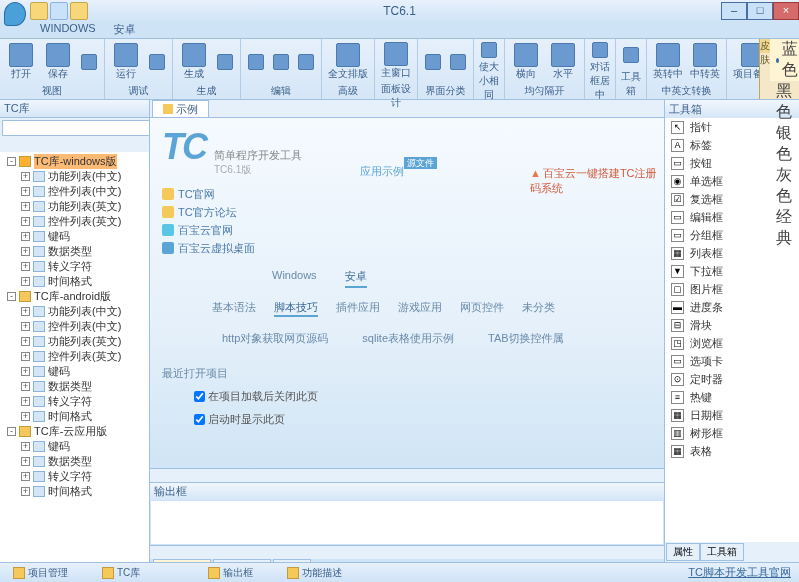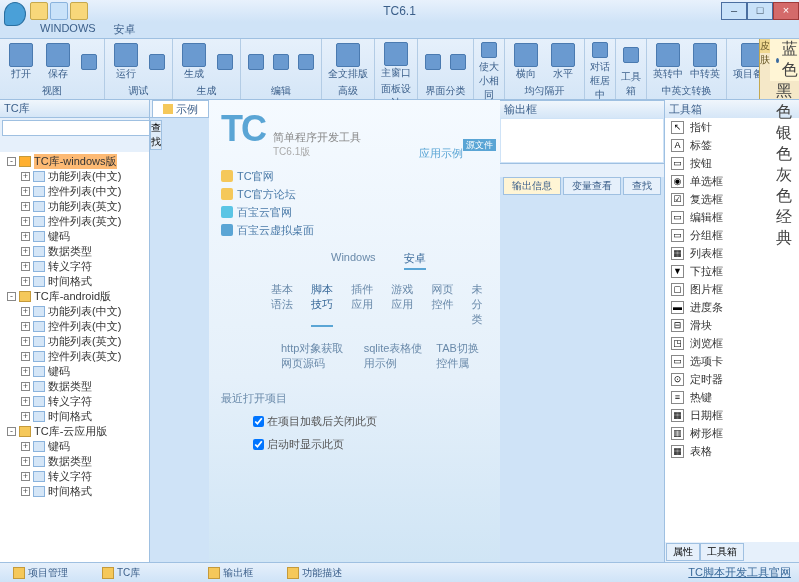--- a/index.html
+++ b/index.html
@@ -38,44 +38,44 @@
 .leftpane .search button{width:30px;border:1px solid #9fc0e1;background:#e0ecf8;font-size:10px;}
 .tree{flex:1;overflow:auto;background:#fff;padding:2px 0;}
 .tree .node{display:flex;align-items:center;height:15px;white-space:nowrap;}
 .tree .exp{width:9px;height:9px;border:1px solid #888;margin:0 3px;text-align:center;line-height:7px;font-size:9px;color:#555;background:#fff;}
 .tree .fic{width:12px;height:11px;margin-right:3px;}
 .tree .fic.folder{background:#f5c85a;border:1px solid #c59a3a;}
 .tree .fic.folder.sel{background:#ffb030;}
 .tree .fic.item{background:#d5e6f7;border:1px solid #8ab3dd;}
 .tree .nl{font-size:11px;color:#333;}
 .tree .nl.sel{background:#fdba74;}
-.centerpane{flex:1;display:flex;flex-direction:row;min-width:0;}
+.centerpane{flex:1;display:flex;flex-direction:column;min-width:0;}
 .tabstrip{height:18px;background:#e6f0fb;border-bottom:1px solid #9fc0e1;display:flex;align-items:end;}
 .tab{height:17px;padding:0 10px;background:#fff;border:1px solid #9fc0e1;border-bottom:none;margin-left:2px;display:flex;align-items:center;gap:3px;color:#3b5f8a;}
 .tab .tic{width:10px;height:10px;background:#f5c85a;}
 .startpage{flex:1;background:linear-gradient(#f5faff 0%,#e5f0fa 60%,#d0e5f5 100%);padding:8px 12px;overflow:hidden;position:relative;}
 .splogo{display:flex;align-items:baseline;gap:8px;}
-.splogo .big{font-size:36px;font-weight:bold;color:#5aa5d5;letter-spacing:-2px;}
+.splogo .big{font-size:36px;font-weight:bold;color:#5aa5d5;letter-spacing:-2px;font-style:italic;}
 .splogo .sub{font-size:11px;color:#888;}
 .splogo .subv{font-size:10px;color:#aaa;}
 .sptitle{font-size:24px;color:#5aa5d5;position:absolute;left:210px;top:35px;}
 .sptitle .badge{font-size:9px;background:#5aa5d5;color:#fff;padding:1px 3px;vertical-align:super;}
 .spcloud{position:absolute;left:380px;top:48px;font-size:11px;color:#d05a3a;}
 .spcloud::before{content:"▲";color:#e57a4a;margin-right:2px;}
 .splinks{margin-top:8px;}
 .splinks .lk{display:flex;align-items:center;gap:4px;height:18px;font-size:11px;color:#4a7aa8;}
 .splinks .lic{width:12px;height:12px;border-radius:2px;}
 .splinks .lic.y{background:#f5c85a;}
 .splinks .lic.b{background:#5aa5d5;}
 .splinks .lic.c{background:#5ac5e5;}
 .sptabs{display:flex;gap:28px;margin-top:12px;margin-left:110px;color:#6a8aaa;font-size:12px;}
 .sptabs .active{color:#3a6a9a;border-bottom:2px solid #5aa5d5;padding-bottom:2px;}
 .spcats{display:flex;gap:18px;margin-top:12px;margin-left:50px;color:#6a8aaa;font-size:11px;}
 .spcats .active{color:#3a6a9a;border-bottom:2px solid #5aa5d5;}
-.spitems{display:flex;gap:10px;margin-top:14px;margin-left:60px;color:#6a8aaa;font-size:11px;}
+.spitems{display:flex;gap:34px;margin-top:14px;margin-left:60px;color:#6a8aaa;font-size:11px;}
 .sprecent{margin-top:20px;font-size:11px;color:#6a8aaa;}
 .spchk{margin-top:8px;font-size:11px;color:#555;display:flex;align-items:center;gap:3px;padding-left:32px;}
 .spchk input{width:11px;height:11px;}
 .scrollh{height:14px;background:#e6f0fb;border-top:1px solid #9fc0e1;}
 .outputpane{height:80px;border-top:1px solid #9fc0e1;}
 .outputpane .ohdr{height:17px;background:linear-gradient(#f0f6fc,#d5e6f7);padding:0 4px;color:#3b5f8a;display:flex;align-items:center;}
 .outputpane .obody{height:45px;background:#fff;border:1px solid #cfe3f7;}
 .outputpane .otabs{display:flex;gap:2px;padding:0 3px;}
 .outputpane .otab{padding:1px 8px;background:#e6f0fb;border:1px solid #9fc0e1;font-size:10px;color:#3b5f8a;}
 .outputpane .otab.active{background:#fff5d5;}

